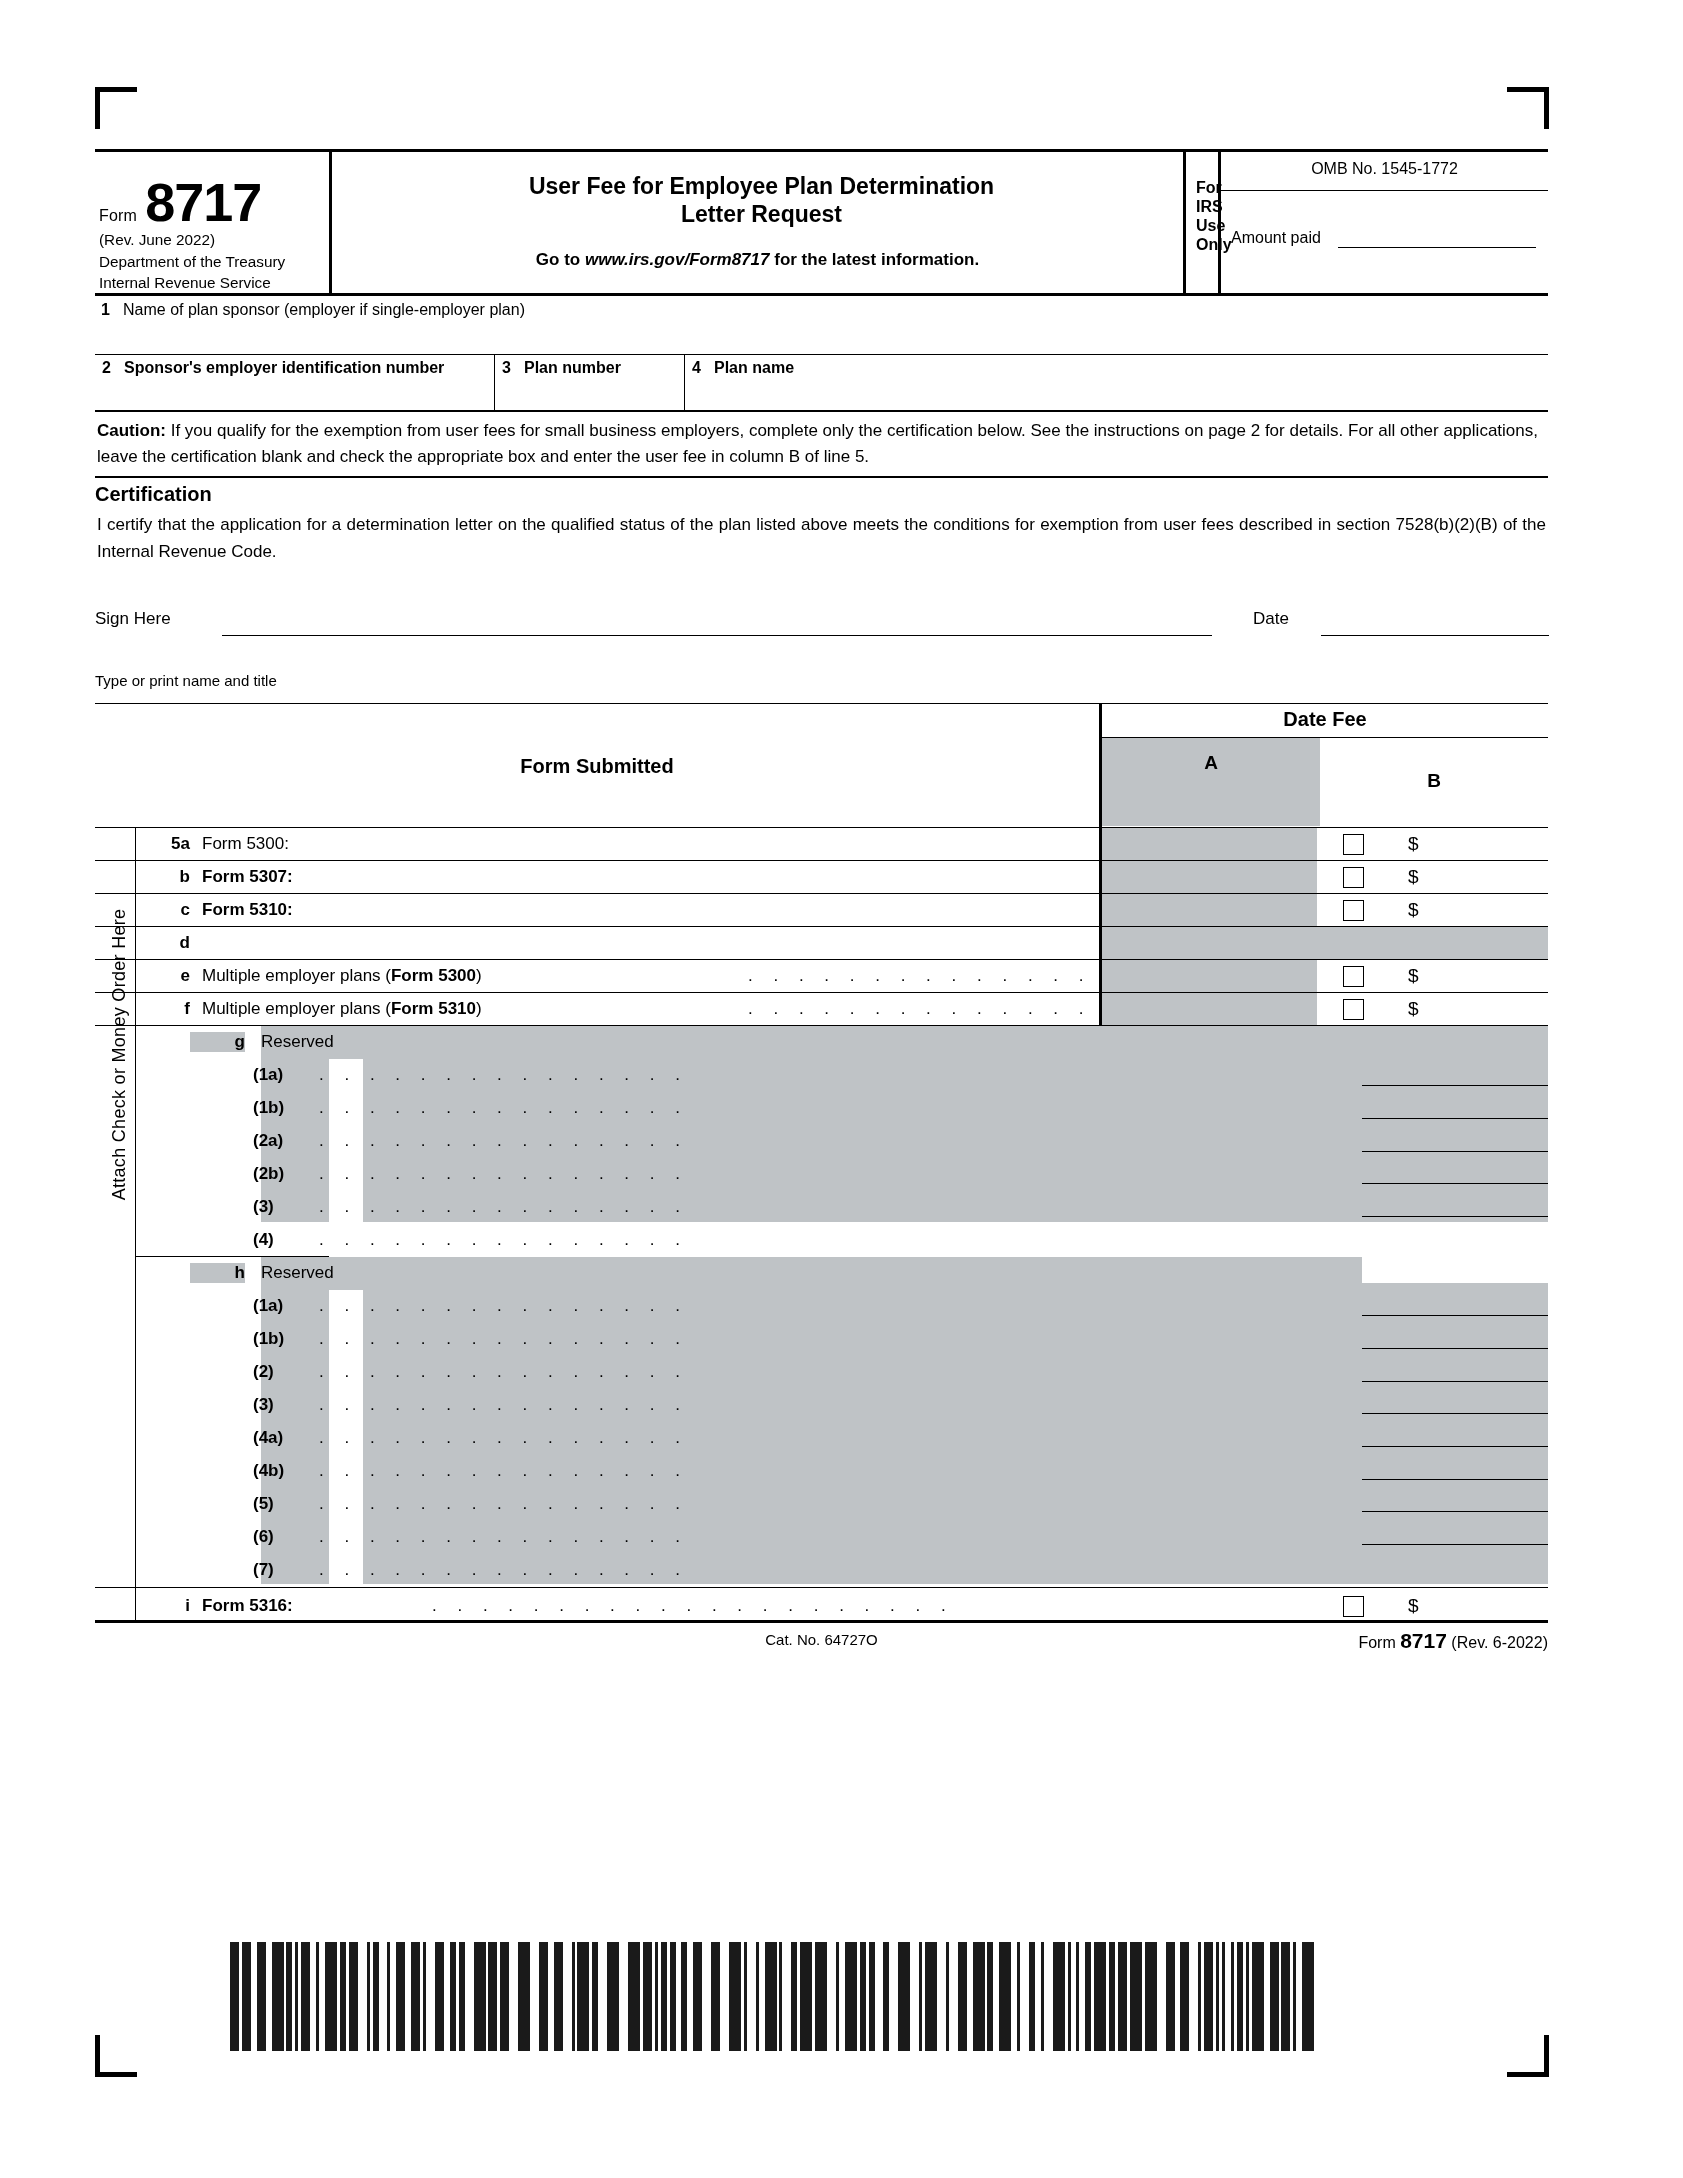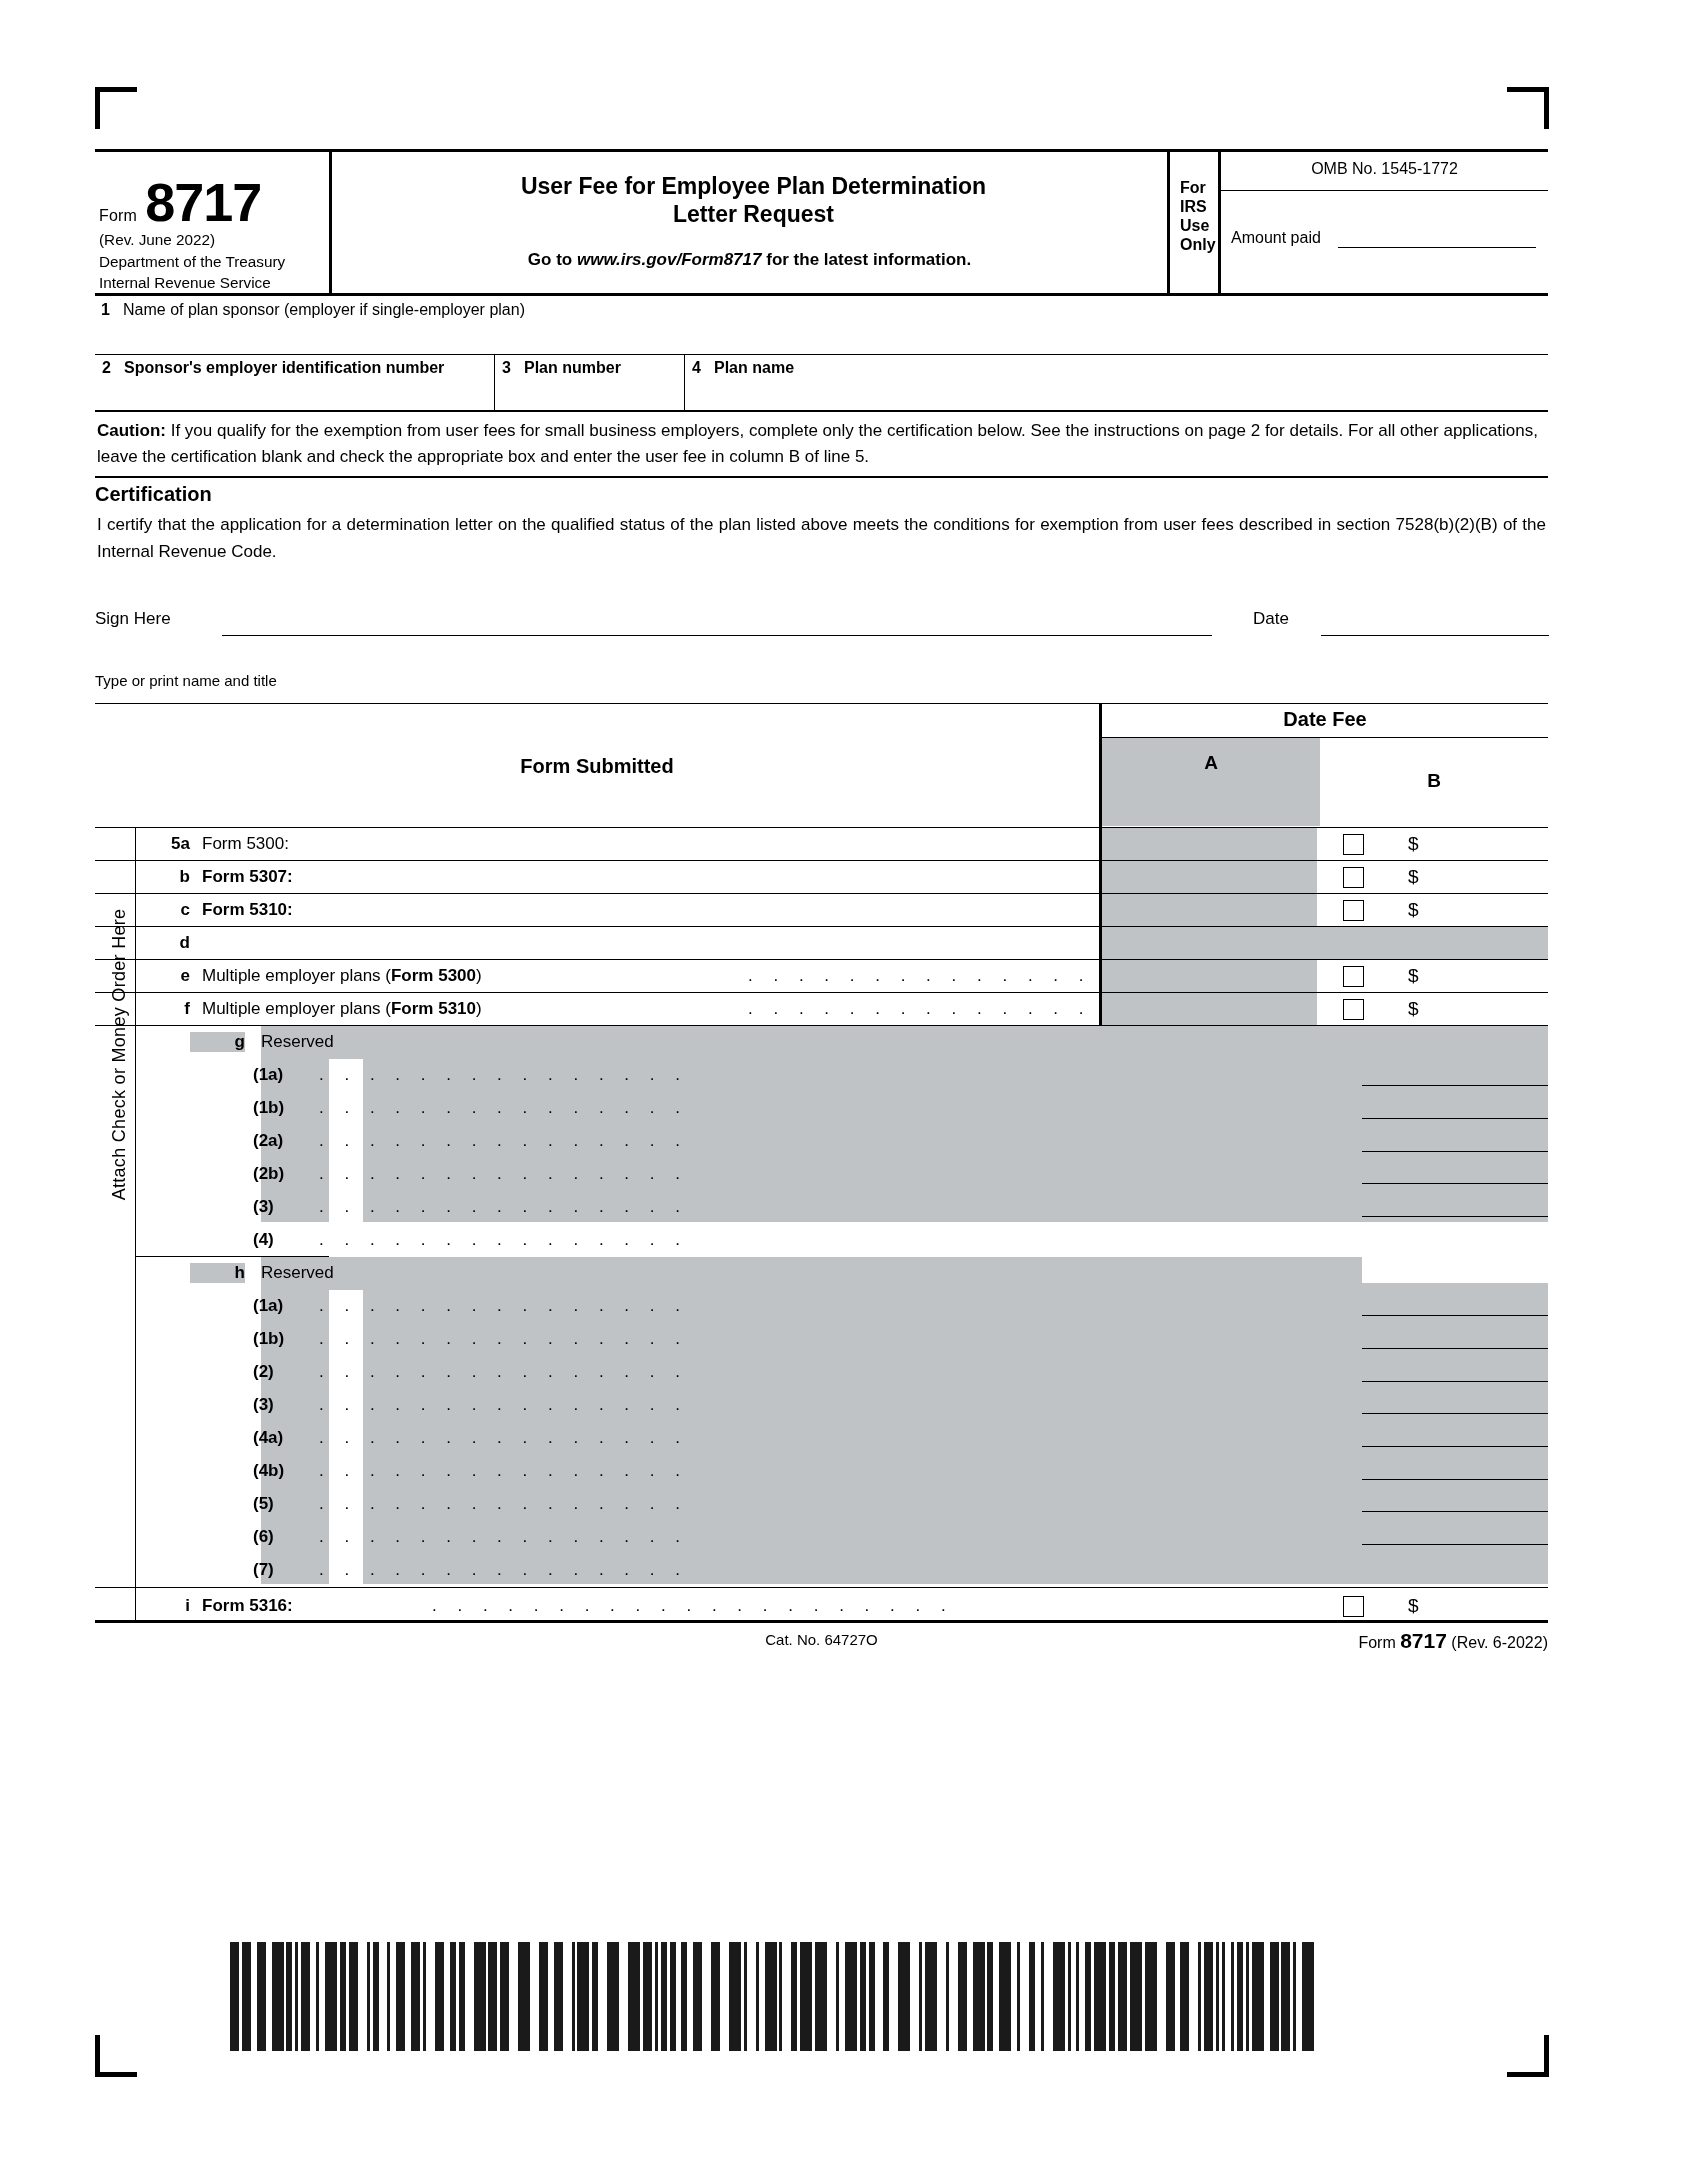--- a/index.html
+++ b/index.html
@@ -46,21 +46,21 @@
   .hdr-left .rev { position:absolute; left:4px; top:79px; font-size:15.3px; }
   .hdr-left .dept { position:absolute; left:4px; top:101px; font-size:15.3px; }
   .hdr-left .irs { position:absolute; left:4px; top:122px; font-size:15.3px; }
   .vrule { width:3px; background:#000; }
 
   .hdr-mid { flex:1; text-align:center; position:relative; }
   .hdr-mid .t1 { font-size:23px; font-weight:bold; margin-top:20px; line-height:28px;margin-left:8px; }
   .hdr-mid .t2 { font-size:17px; font-weight:bold; margin-top:20px; line-height:24px; }
   .hdr-mid .t2 i { font-style:italic; }
 
-  .hdr-irsuse { width:48px; position:relative; }
+  .hdr-irsuse { width:32px; position:relative; }
   .hdr-irsuse div { font-size:16px; font-weight:bold; line-height:19px; margin-left:5px; }
   .hdr-irsuse .wrap { position:absolute; top:26px; left:0; }
 
   .hdr-omb { width:327px; position:relative; }
   .hdr-omb .omb { text-align:center; font-size:16px; padding-top:8px; }
   .hdr-omb .hline { position:absolute; left:0; top:38px; width:327px; border-top:1px solid #000; }
   .hdr-omb .amt { position:absolute; left:10px; top:77px; font-size:16px;text-align:center; }
   .hdr-omb .amtline { position:absolute; left:117px; top:95px; width:198px; border-bottom:1.3px solid #000; }
 
   

